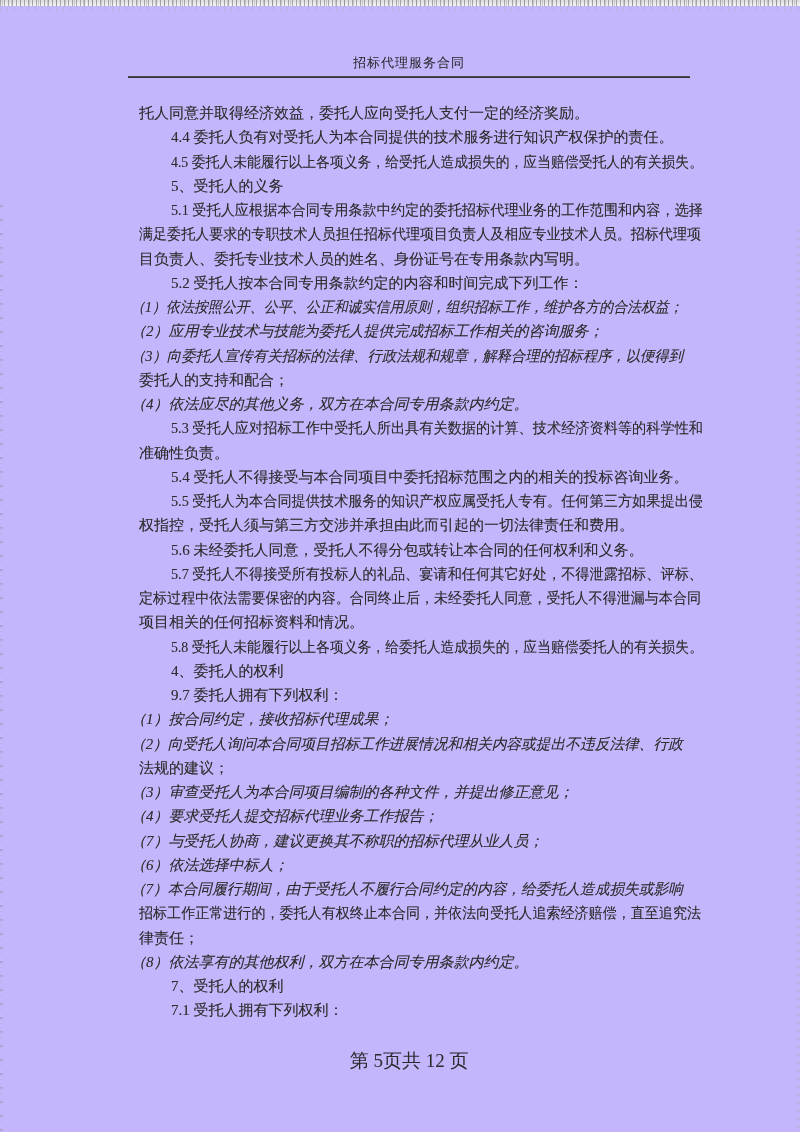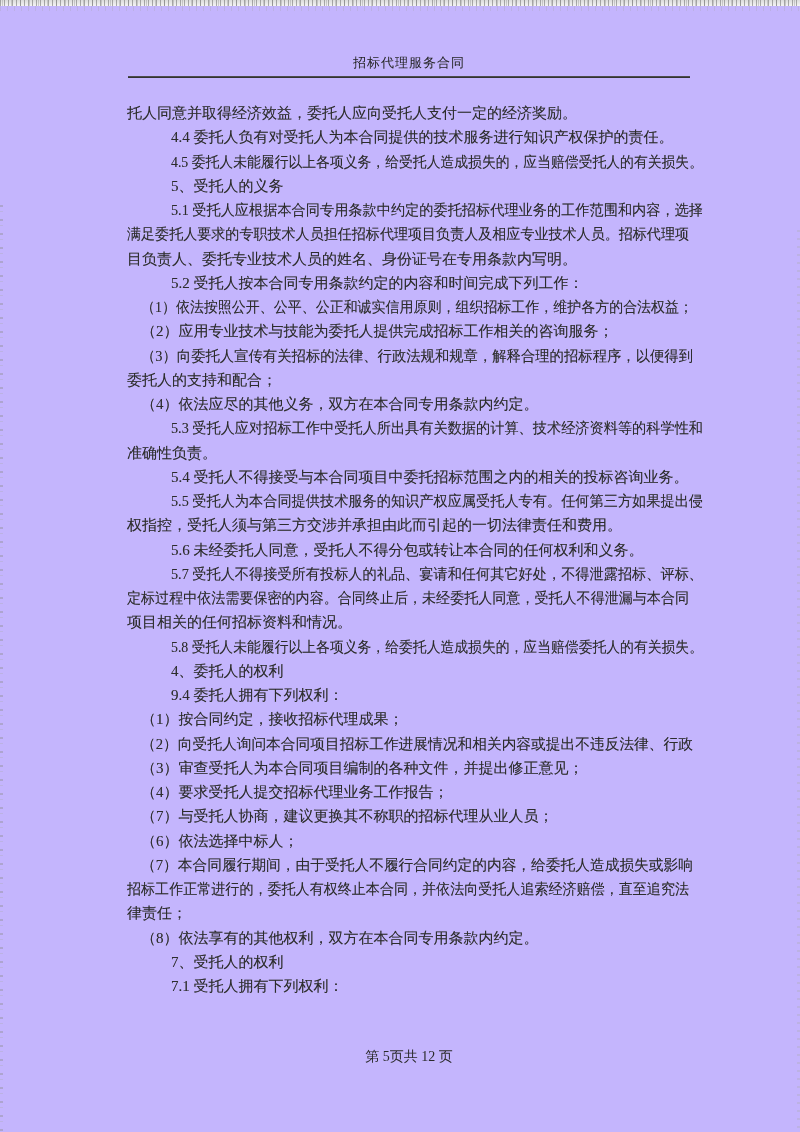--- a/index.html
+++ b/index.html
@@ -77,30 +77,30 @@
   .line {
     height: 24.25px;
     white-space: pre;
   }
   .line > span {
     display: inline-block;
     transform-origin: 0 50%;
     white-space: pre;
   }
   .line.p2 { margin-left: 44px; }
-  .line.p1 { margin-left: 14px; }
-  .line.flush { margin-left: 0; }
+  .line.p1 { margin-left: 4px; font-style: italic; }
+  .line.flush { margin-left: 12px; }
 
   
   .page-footer {
     position: absolute;
     left: 128px; top: 1048px;
     width: 562px;
     text-align: center;
-    font-size: 14px;
+    font-size: 19px;
     color: #2a2a2a;
   }
 </style>
 </head>
 <body>
 
 <div class="page">
 
   <div class="noise-top"></div>
   <div class="noise-left"></div>
@@ -127,23 +127,24 @@
       <div class="line flush"><span>准确性负责。</span></div>
       <div class="line p2"><span>5.4 受托人不得接受与本合同项目中委托招标范围之内的相关的投标咨询业务。</span></div>
       <div class="line p2"><span style="transform: scaleX(0.945778);">5.5 受托人为本合同提供技术服务的知识产权应属受托人专有。任何第三方如果提出侵</span></div>
       <div class="line flush"><span>权指控，受托人须与第三方交涉并承担由此而引起的一切法律责任和费用。</span></div>
       <div class="line p2"><span>5.6 未经委托人同意，受托人不得分包或转让本合同的任何权利和义务。</span></div>
       <div class="line p2"><span style="transform: scaleX(0.945778);">5.7 受托人不得接受所有投标人的礼品、宴请和任何其它好处，不得泄露招标、评标、</span></div>
       <div class="line flush"><span style="transform: scaleX(0.936667);">定标过程中依法需要保密的内容。合同终止后，未经委托人同意，受托人不得泄漏与本合同</span></div>
       <div class="line flush"><span>项目相关的任何招标资料和情况。</span></div>
       <div class="line p2"><span style="transform: scaleX(0.921212);">5.8 受托人未能履行以上各项义务，给委托人造成损失的，应当赔偿委托人的有关损失。</span></div>
       <div class="line p2"><span>4、委托人的权利</span></div>
-      <div class="line p2"><span>9.4 委托人拥有下列权利：</span></div>
+      <div class="line p2"><span>9.7 委托人拥有下列权利：</span></div>
       <div class="line p1"><span>（1）按合同约定，接收招标代理成果；</span></div>
       <div class="line p1"><span style="transform: scaleX(0.981333);">（2）向受托人询问本合同项目招标工作进展情况和相关内容或提出不违反法律、行政</span></div>
+      <div class="line flush"><span>法规的建议；</span></div>
       <div class="line p1"><span>（3）审查受托人为本合同项目编制的各种文件，并提出修正意见；</span></div>
       <div class="line p1"><span>（4）要求受托人提交招标代理业务工作报告；</span></div>
       <div class="line p1"><span>（7）与受托人协商，建议更换其不称职的招标代理从业人员；</span></div>
       <div class="line p1"><span>（6）依法选择中标人；</span></div>
       <div class="line p1"><span style="transform: scaleX(0.981333);">（7）本合同履行期间，由于受托人不履行合同约定的内容，给委托人造成损失或影响</span></div>
       <div class="line flush"><span style="transform: scaleX(0.936667);">招标工作正常进行的，委托人有权终止本合同，并依法向受托人追索经济赔偿，直至追究法</span></div>
       <div class="line flush"><span>律责任；</span></div>
       <div class="line p1"><span>（8）依法享有的其他权利，双方在本合同专用条款内约定。</span></div>
       <div class="line p2"><span>7、受托人的权利</span></div>
       <div class="line p2"><span>7.1 受托人拥有下列权利：</span></div>

